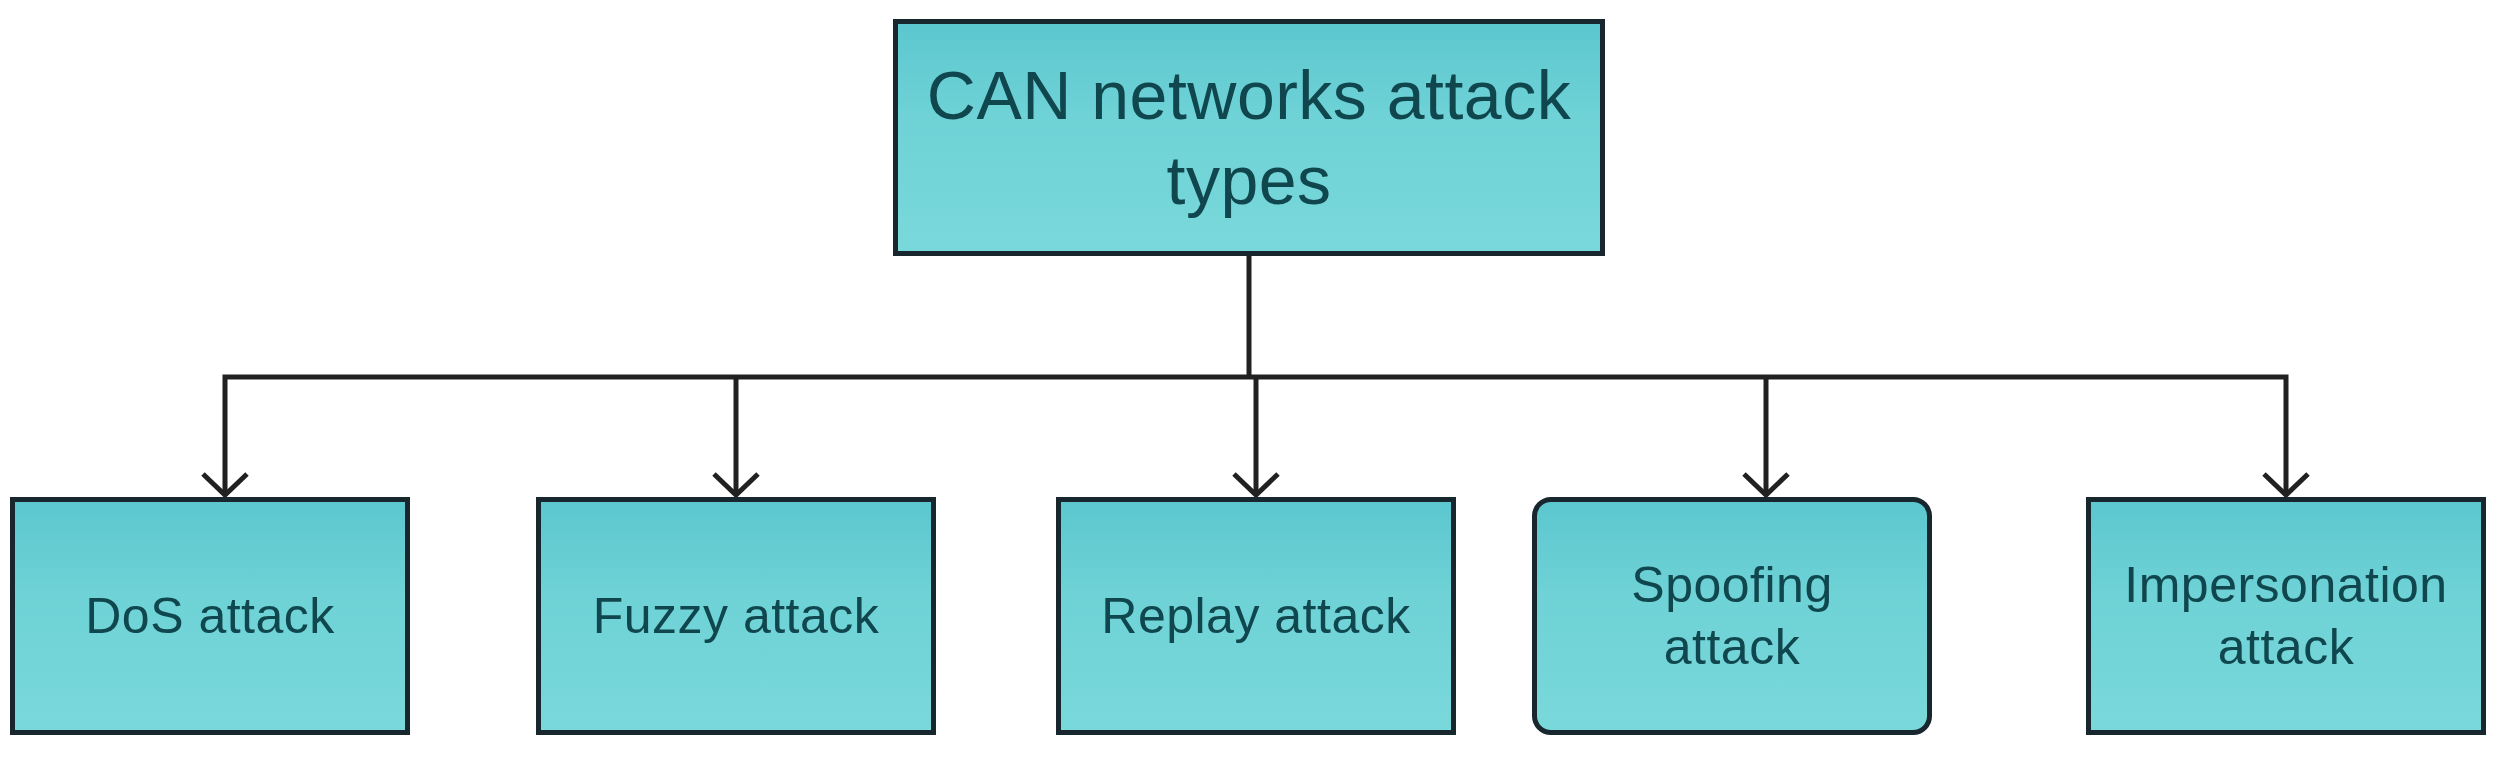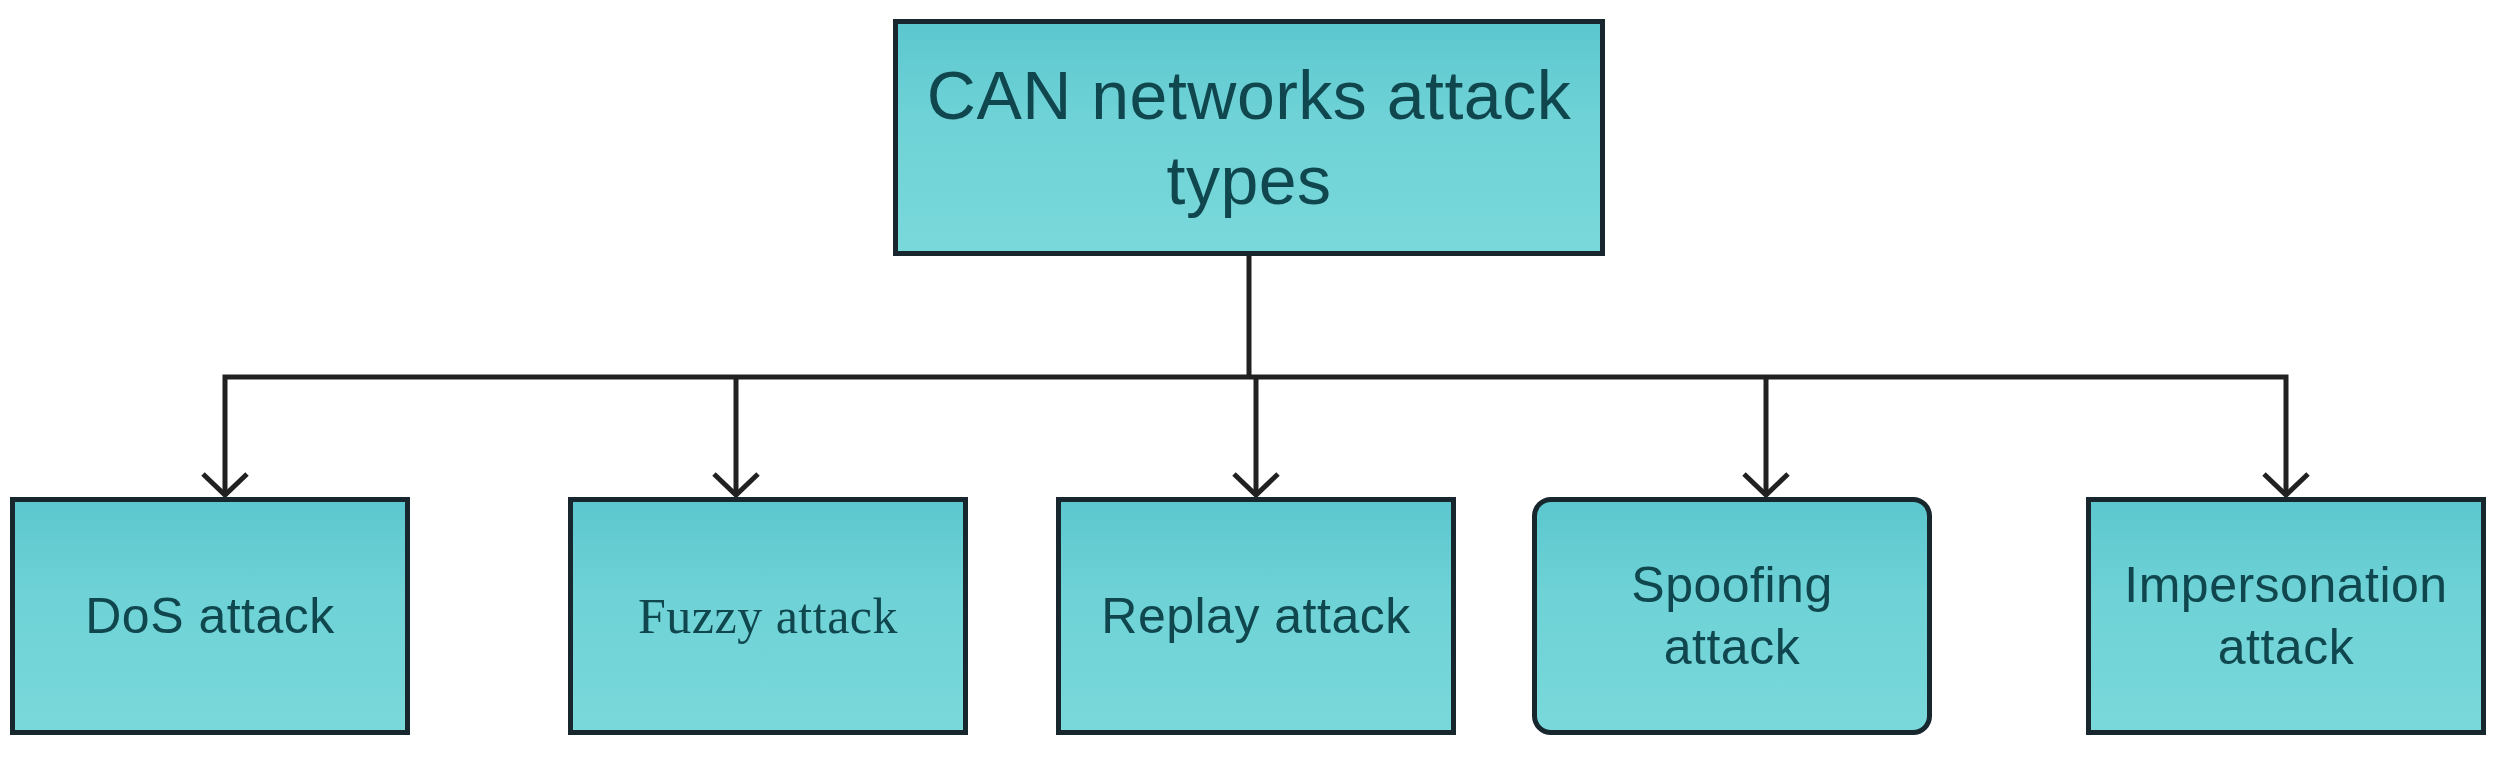--- a/index.html
+++ b/index.html
@@ -46,21 +46,21 @@
     height: 237px;
   }
   .node.root .label { font-size: 68px; }
   .node.child {
     top: 497px;
     width: 400px;
     height: 238px;
   }
   .node.child .label { font-size: 50px; }
   .child-1 { left: 10px; }
-  .child-2 { left: 568px; font-family: Liberation Serif, serif; }
+  .child-2 { left: 536px; }
   .child-3 { left: 1056px; text-align: right; }
   .child-4 { left: 1532px; border-radius: 19px; }
   .child-5 { left: 2086px; text-align: center; }
 </style>
 </head>
 <body>
 
 <div class="stage">
 
   <svg class="connectors" viewBox="0 0 2501 761" xmlns="http://www.w3.org/2000/svg" fill="none" stroke="#212121" stroke-width="5">

